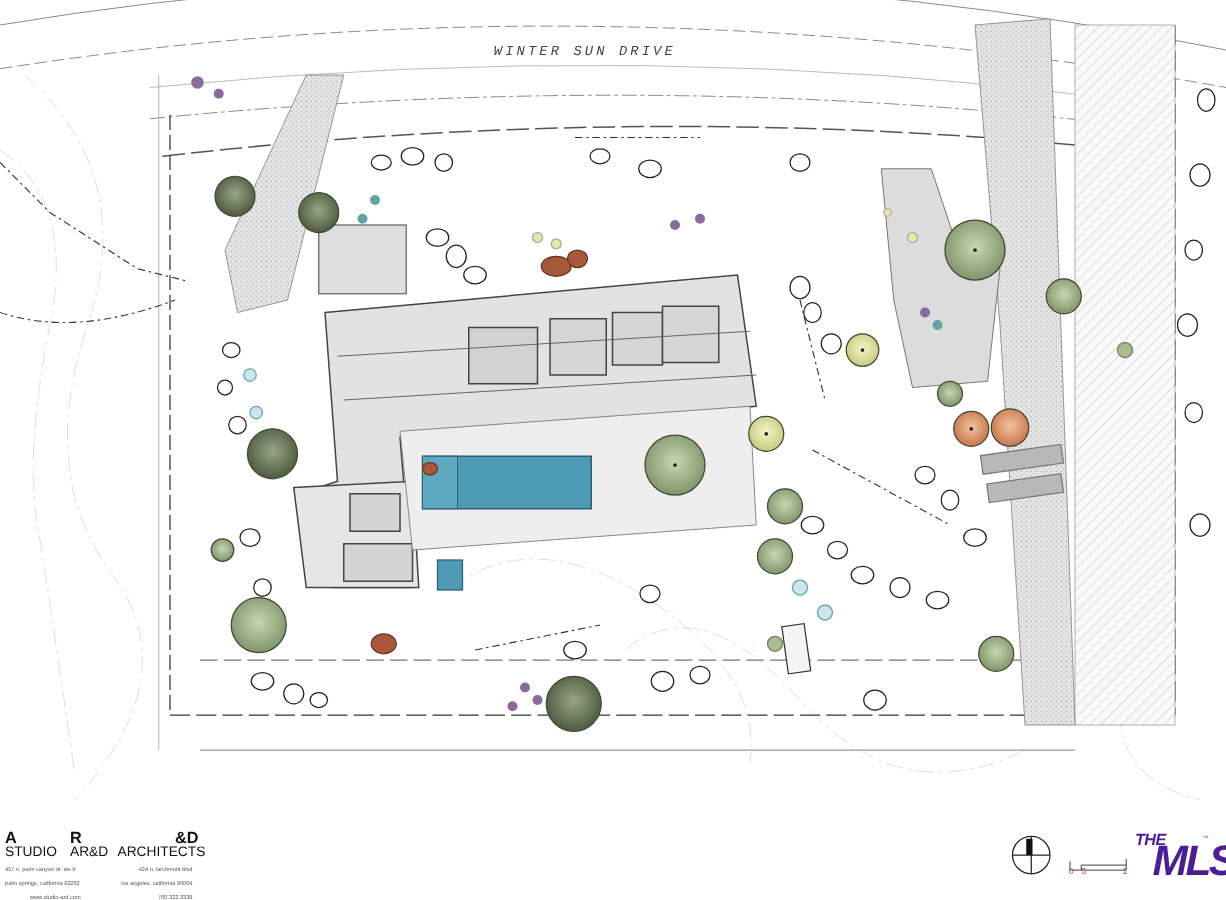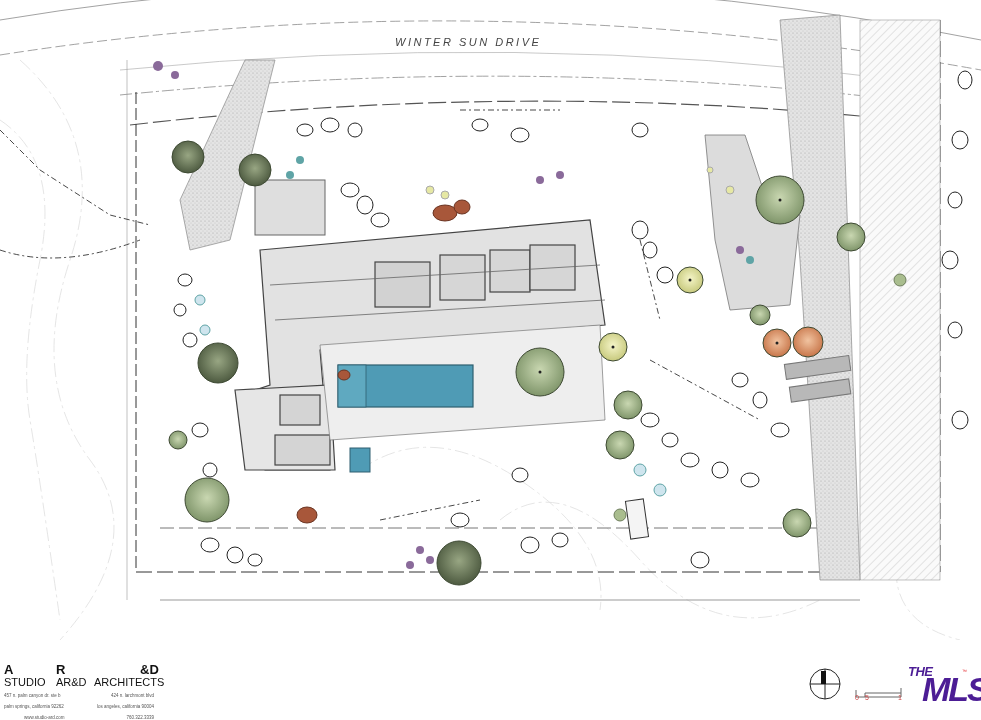--- a/index.html
+++ b/index.html
@@ -1,18 +1,18 @@
 <!DOCTYPE html>
 <html><head>
 <meta charset="utf-8">
 <style>
   html,body{margin:0;padding:0;background:#ffffff;}
   body{width:981px;height:720px;position:relative;overflow:hidden;font-family:"Liberation Sans",sans-serif;}
   #plan{position:absolute;left:0;top:0;width:981px;height:640px;}
-  .street-label{position:absolute;left:395px;top:36px;font-size:11px;letter-spacing:2.5px;font-style:italic;color:#444;font-family:Liberation Sans, sans-serif;}
+  .street-label{position:absolute;left:395px;top:36px;font-size:11px;letter-spacing:2.5px;font-style:italic;color:#444;font-family:Liberation Mono, monospace;}
   .title-block{position:absolute;left:4px;top:663px;width:160px;height:56px;color:#111;}
   .logo-row1{position:relative;height:13px;font-weight:bold;font-size:13px;line-height:13px;}
   .logo-row1 span{position:absolute;top:0;}
   .logo-row2{position:relative;height:12px;font-size:11px;line-height:12px;font-weight:normal;}
   .logo-row2 span{position:absolute;top:0;}
   .addr{position:absolute;font-size:4.5px;color:#555;line-height:11px;white-space:nowrap;}
   .north{position:absolute;left:808px;top:667px;width:34px;height:34px;}
   .scale{position:absolute;left:855px;top:684px;width:50px;height:20px;}
   .scale-lbl{position:absolute;font-size:7px;color:#c44;top:10px;}
   .mls{position:absolute;left:902px;top:664px;width:70px;height:48px;}

